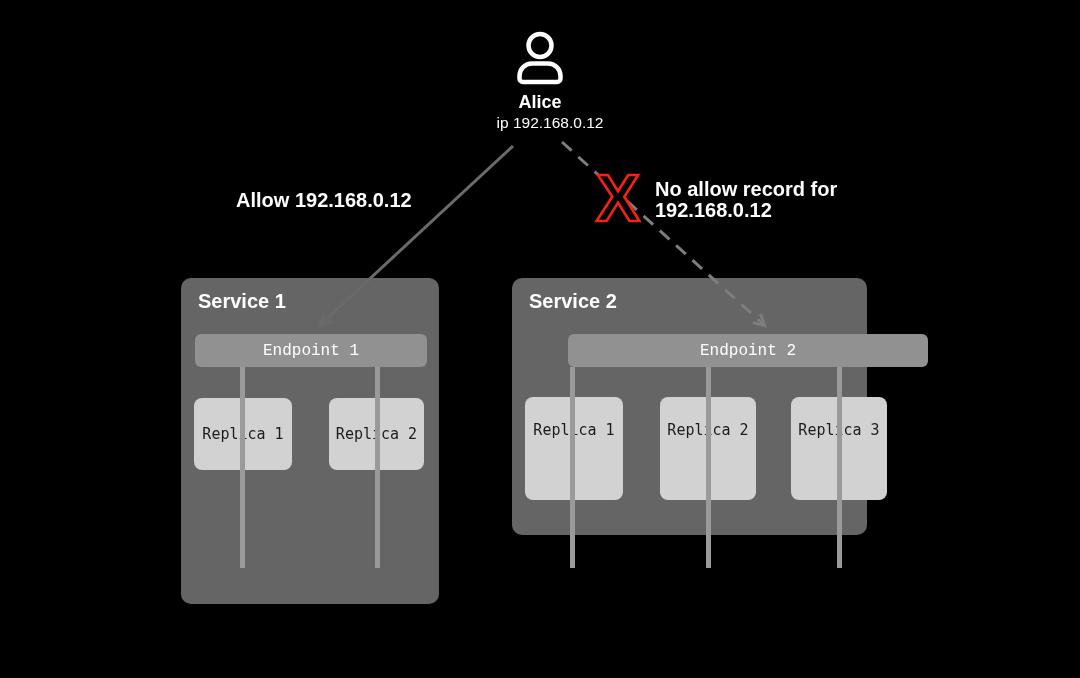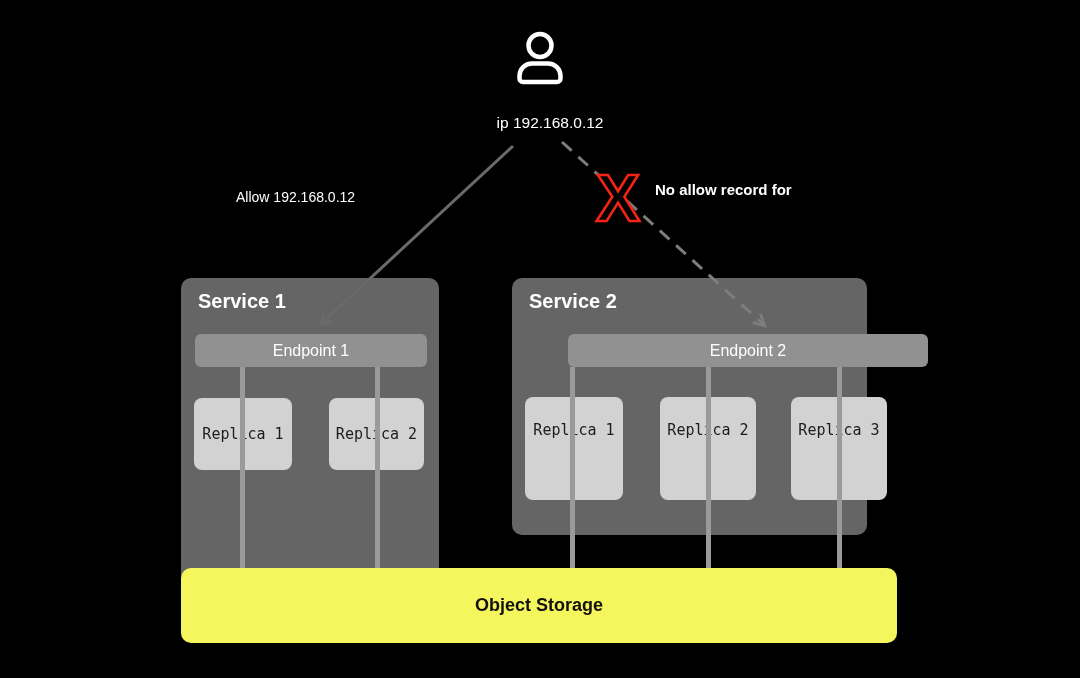--- a/index.html
+++ b/index.html
@@ -18,31 +18,31 @@
   .arrowhead-dashed{stroke:var(--arrow-dashed);stroke-width:1.8;fill:none;}
   .deny-x{fill:#000;stroke:var(--deny-red);stroke-width:2.6;
           font-family:"Liberation Sans",sans-serif;font-size:66px;font-weight:900;}
   .person-icon{position:absolute;left:514px;top:26px;}
   .person-icon path,.person-icon circle{stroke:var(--text-white);stroke-width:4.5;fill:none;}
   .user-name{position:absolute;left:0;right:0;top:92px;text-align:center;
              color:var(--text-white);font-size:18px;font-weight:700;}
   .user-ip{position:absolute;left:0;right:0;top:114px;text-align:center;
            color:var(--text-white);font-size:15.5px;padding-left:20px;}
   .allow-label{position:absolute;left:236px;top:189px;color:var(--text-white);
-               font-size:14px;font-weight:400;z-index:3;}
+               font-size:20px;font-weight:700;z-index:3;}
   .deny-label{position:absolute;left:655px;top:179px;color:var(--text-white);
-              font-size:15px;font-weight:700;line-height:21px;z-index:5;}
+              font-size:20px;font-weight:700;line-height:21px;z-index:5;}
   .service{position:absolute;background:var(--service-box);border-radius:10px;z-index:1;}
   .service-1{left:181px;top:278px;width:258px;height:326px;}
   .service-2{left:512px;top:278px;width:355px;height:257px;}
   .service-title{position:absolute;left:17px;top:12px;color:var(--text-white);
                  font-size:20px;font-weight:700;}
   .endpoint{position:absolute;top:56px;height:33px;background:var(--endpoint-bar);
             border-radius:6px;display:flex;align-items:center;justify-content:center;
-            color:var(--text-white);font-family:Liberation Sans, sans-serif;font-size:16px;z-index:3;}
+            color:var(--text-white);font-family:Liberation Mono, monospace;font-size:16px;z-index:3;}
   .service-1 .endpoint{left:14px;width:232px;}
   .service-2 .endpoint{left:15px;width:360px;margin-left:41px;}
   .replica{position:absolute;background:var(--replica-box);border-radius:8px;
            display:flex;justify-content:center;color:var(--replica-text);
            font-family:"DejaVu Sans Mono",monospace;font-size:15px;z-index:3;box-sizing:border-box;}
   .service-1 .replica{top:120px;height:72px;align-items:center;}
   .service-2 .replica{top:119px;height:103px;align-items:flex-start;padding-top:24px;}
   .s1-r1{left:13px;width:98px;} .s1-r2{left:148px;width:95px;}
   .s2-r1{left:13px;width:98px;} .s2-r2{left:148px;width:96px;} .s2-r3{left:279px;width:96px;}
   .vline{position:absolute;top:367px;height:201px;width:5px;background:var(--connector-line);z-index:2;}
@@ -68,25 +68,27 @@
     <line class="edge-solid" x1="513" y1="146" x2="321" y2="324" marker-end="url(#ah-solid)"></line>
     <line class="edge-dashed" x1="562" y1="142" x2="764" y2="325" marker-end="url(#ah-dashed)"></line>
     <text class="deny-x" x="596" y="221">X</text>
   </svg>
 
   <svg class="person-icon" width="52" height="60" viewBox="0 0 52 60" xmlns="http://www.w3.org/2000/svg">
     <circle cx="26" cy="19.5" r="11.5"></circle>
     <path d="M5.5 52.5 V50 C5.5 43 11 37.5 18 37.5 H34 C41 37.5 46.5 43 46.5 50 V52.5
              C46.5 54.4 44.9 56 43 56 H9 C7.1 56 5.5 54.4 5.5 52.5 Z"></path>
   </svg>
+  <div class="user-name">Alice</div>
   <div class="user-ip">ip 192.168.0.12</div>
 
   <div class="allow-label">Allow 192.168.0.12</div>
   <div class="deny-label">
     <div>No allow record for</div>
+    <div>192.168.0.12</div>
   </div>
 
   <div class="vline vl-1"></div>
   <div class="vline vl-2"></div>
   <div class="vline vl-3"></div>
   <div class="vline vl-4"></div>
   <div class="vline vl-5"></div>
 
   <div class="service service-1">
     <div class="service-title">Service 1</div>
@@ -96,15 +98,14 @@
   </div>
 
   <div class="service service-2">
     <div class="service-title">Service 2</div>
     <div class="endpoint">Endpoint 2</div>
     <div class="replica s2-r1">Replica 1</div>
     <div class="replica s2-r2">Replica 2</div>
     <div class="replica s2-r3">Replica 3</div>
   </div>
 
-  <div class="storage">Object Storage</div>
 
 </div>
 
 </body></html>

